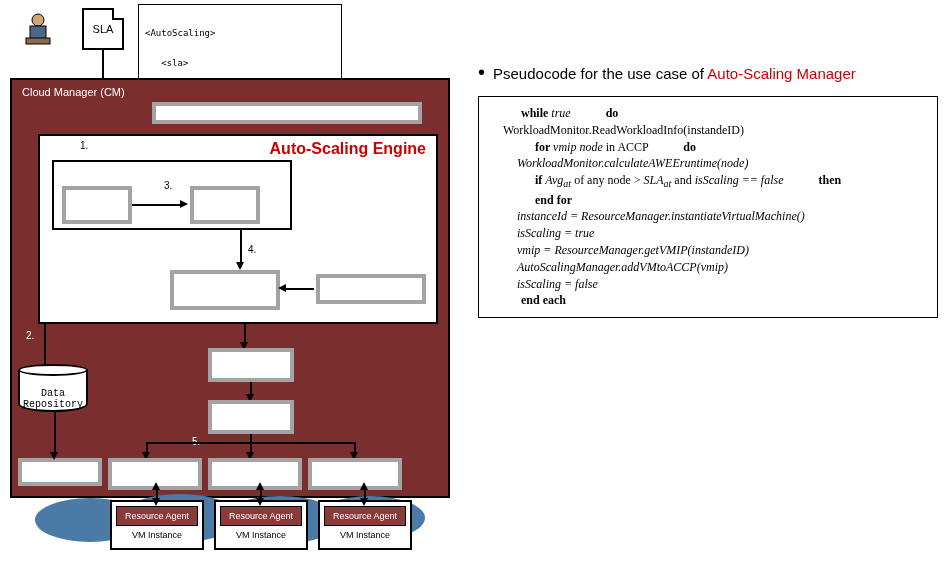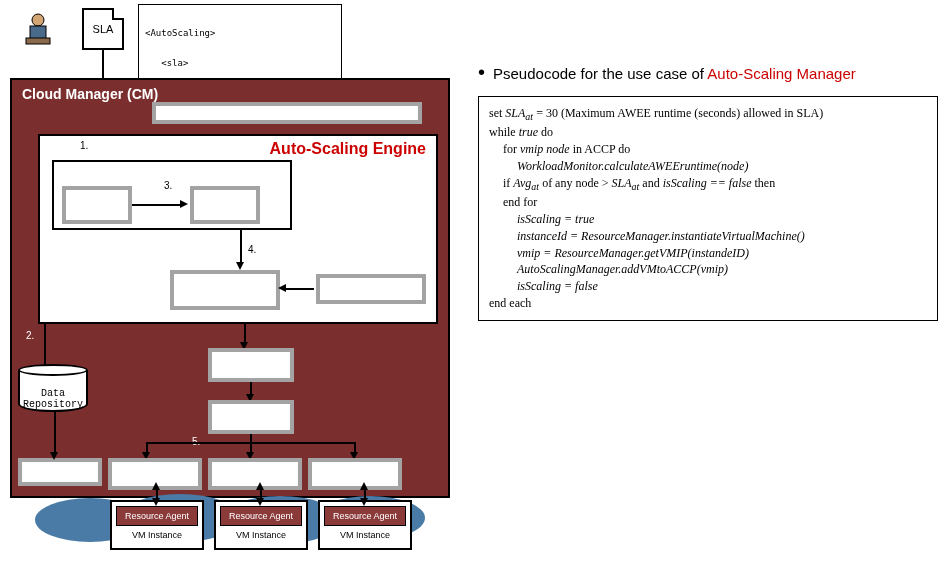--- a/index.html
+++ b/index.html
@@ -21,22 +21,22 @@
     justify-content: center;
     text-align: left;
   }
   .cloud-manager {
     background: #7b2e2e;
     border: 2px solid #000;
     color: #fff;
   }
   .cm-title {
     color: #fff;
-    font-weight: bold;
-    font-size: 14px;
+    font-weight: normal;
+    font-size: 11px;
   }
   .engine {
     background: #fff;
     border: 2px solid #000;
   }
   .engine-title {
     color: #c00;
     font-weight: bold;
     font-size: 16px;
   }
@@ -111,21 +111,21 @@
   .bullet-dot { font-size: 20px; line-height: 1; }
   .red { color: #c00; }
   .pseudo-box {
     border: 1.5px solid #000;
     background: #fff;
     padding: 8px 10px;
     font-family: 'Times New Roman', serif;
     font-size: 12px;
     line-height: 1.4;
   }
-  .pseudo-box .kw { font-weight: normal; }
+  .pseudo-box .kw { font-weight: bold; margin-left: 32px; }
   .pseudo-box .it { font-style: italic; }
   .ind1 { padding-left: 14px; }
   .ind2 { padding-left: 28px; }
   .user-icon {
     width: 40px;
     height: 40px;
   }
 </style>
 </head>
 <body>
@@ -298,26 +298,26 @@
 
 <div class="abs" style="left:478px; top:62px; width:460px;">
   <div class="bullet-row">
     <span class="bullet-dot">•</span>
     <span>
       <span>Pseudocode for the use case of </span><span class="red">Auto-Scaling Manager</span>
     </span>
   </div>
 
   <div class="pseudo-box" style="margin-top:14px;">
-    <div><span>set </span><span class="it">SLA</span><sub class="it">at</sub><span> = 30 (Maximum AWEE runtime (seconds) allowed in SLA)</span></div>
     <div><span class="kw">while </span><span class="it">true</span><span class="kw"> do</span></div>
+    <div class="ind1"><span>WorkloadMonitor.ReadWorkloadInfo(instandeID)</span></div>
     <div class="ind1"><span class="kw">for </span><span class="it">vmip node</span><span> in ACCP </span><span class="kw">do</span></div>
     <div class="ind2 it"><span>WorkloadMonitor.calculateAWEEruntime(node)</span></div>
     <div class="ind1"><span class="kw">if </span><span class="it">Avg</span><sub class="it">at</sub><span> of any node &gt; </span><span class="it">SLA</span><sub class="it">at</sub><span> and </span><span class="it">isScaling == false</span><span class="kw"> then</span></div>
     <div class="ind1 kw"><span>end for</span></div>
+    <div class="ind2 it"><span>instanceId = ResourceManager.instantiateVirtualMachine()</span></div>
     <div class="ind2 it"><span>isScaling = true</span></div>
-    <div class="ind2 it"><span>instanceId = ResourceManager.instantiateVirtualMachine()</span></div>
     <div class="ind2 it"><span>vmip = ResourceManager.getVMIP(instandeID)</span></div>
     <div class="ind2 it"><span>AutoScalingManager.addVMtoACCP(vmip)</span></div>
     <div class="ind2 it"><span>isScaling = false</span></div>
     <div class="kw"><span>end each</span></div>
   </div>
 </div>
 
 </body></html>

